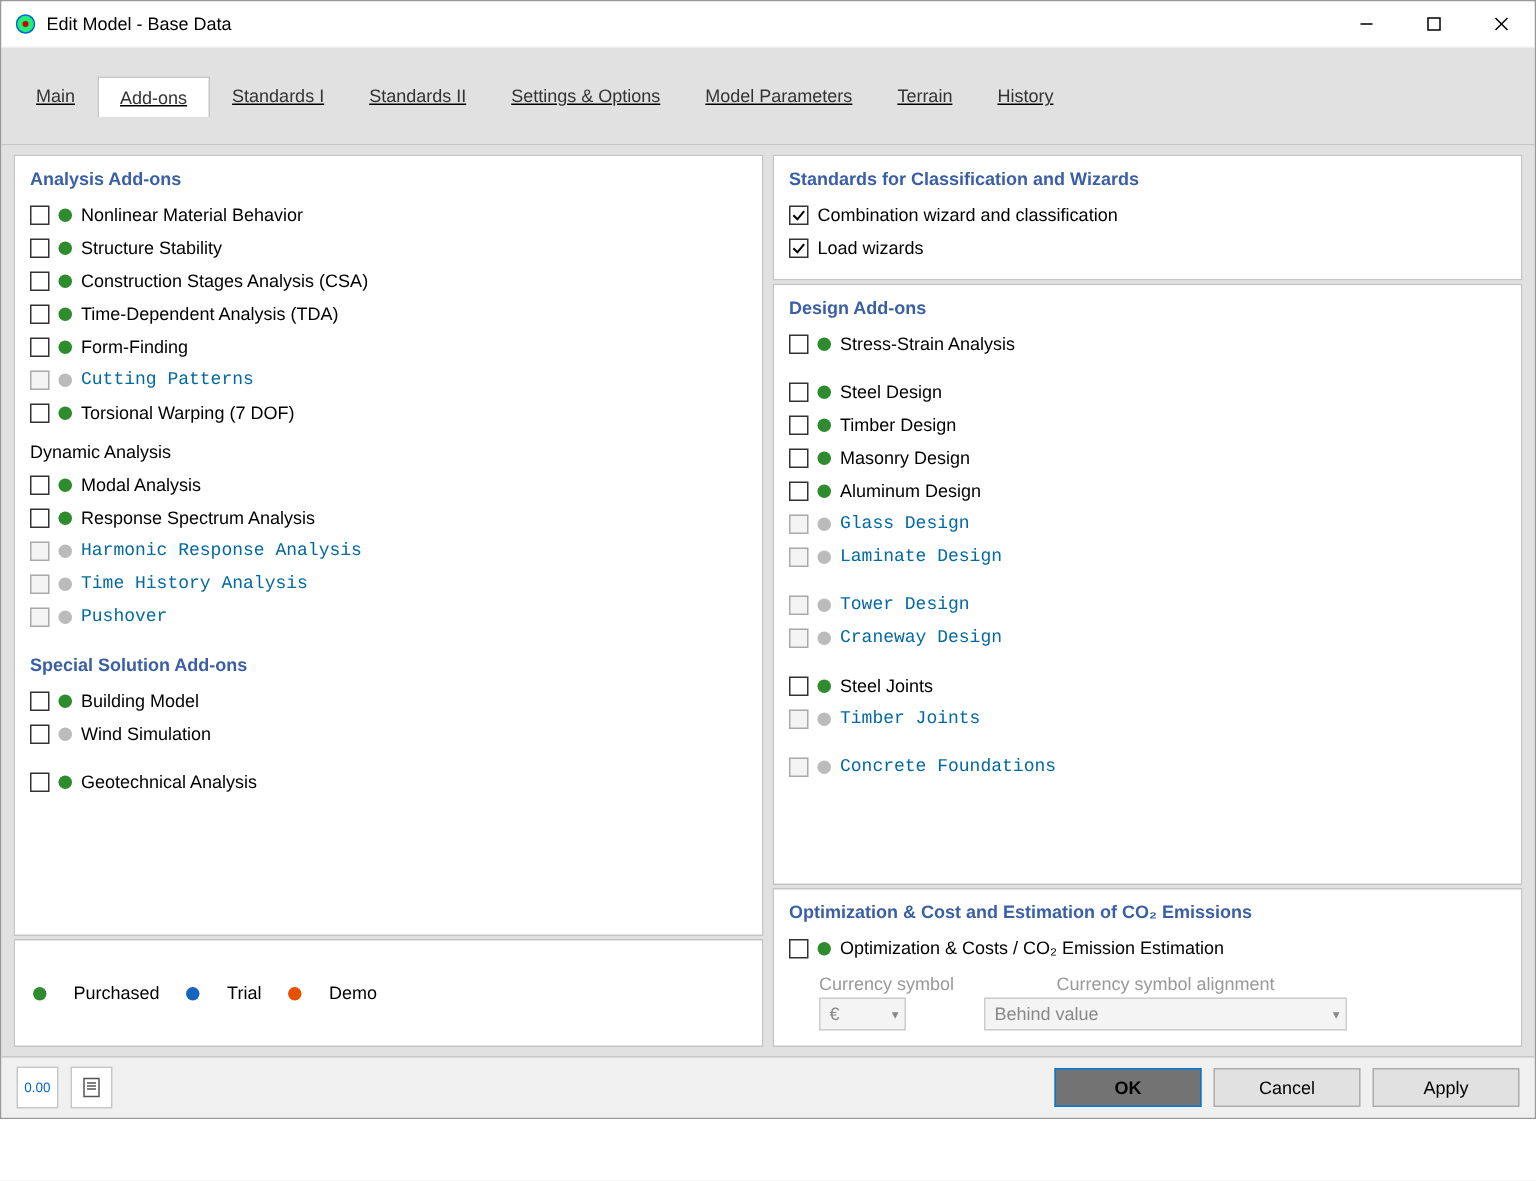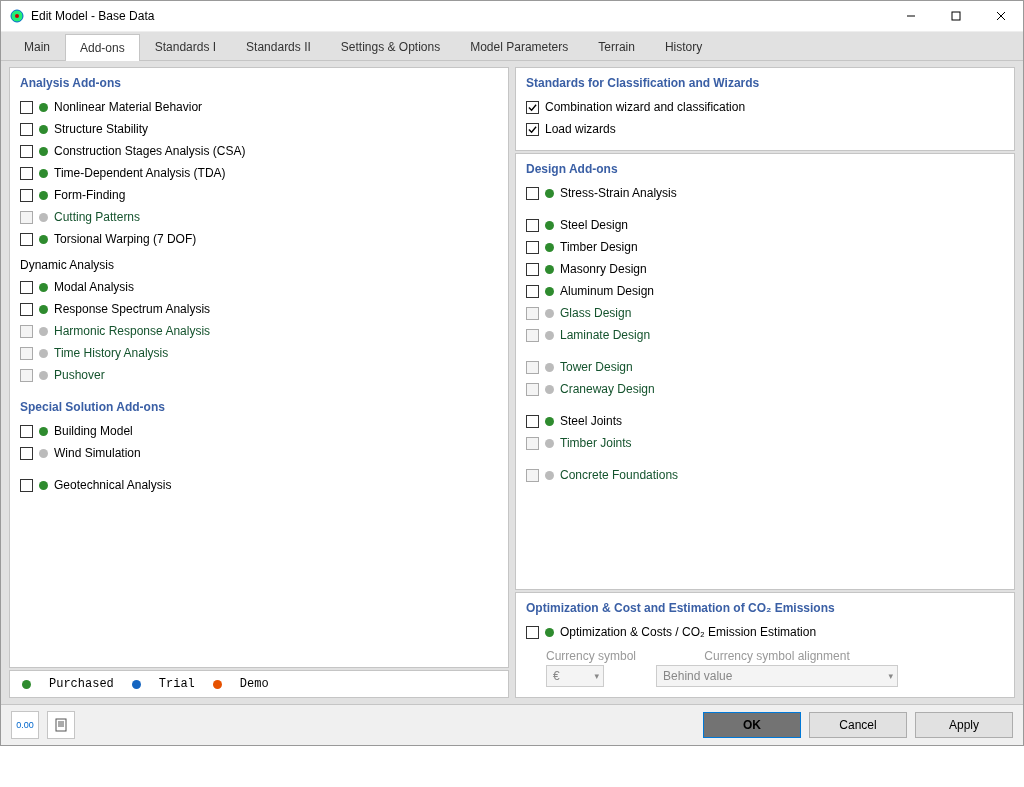--- a/index.html
+++ b/index.html
@@ -35,23 +35,24 @@
     display: flex; align-items: center; justify-content: center;
   }
   .titlebar .title { flex: 1; font-size: 12px; }
   .titlebtn { width: 45px; height: 30px; display:flex; align-items:center; justify-content:center; }
   .titlebtn svg { width: 10px; height: 10px; }
 
   .tabstrip {
     height: 28px;
     background: #e1e1e1;
     display: flex;
-    align-items: center;
-    padding: 0 8px;
+    align-items: flex-start;
+    padding: 18px 8px;
     border-bottom: 1px solid #c5c5c5;
+    text-decoration: underline;
   }
   .tab {
     padding: 6px 14px 6px 14px;
     font-size: 12px;
     color: #333;
     border: 1px solid transparent;
     border-bottom: none;
     cursor: default;
   }
   .tab.active {
@@ -112,23 +113,23 @@
     background:#fff;
   }
   .chk.dis { border-color: #aaa; background: #f4f4f4; }
   .chk svg { width: 9px; height: 9px; }
   .dot { width: 9px; height:9px; border-radius:50%; flex: 0 0 auto; }
   .dot.green { background:#2E8B2E; }
   .dot.blue { background:#1565C0; }
   .dot.orange { background:#E65100; }
   .dot.gray { background:#bbb; }
   .lbl { font-size: 12px; }
-  .lbl.dis { color: #14532d; }
-
-  .legend-panel { background:#fff; border:1px solid #c5c5c5; padding: 6px 12px; font-family: Liberation Mono, monospace; }
+  .lbl.dis { color: #0369a1; font-family: Liberation Mono, monospace; }
+
+  .legend-panel { background:#fff; border:1px solid #c5c5c5; padding: 28px 12px; }
   .legend { display:flex; gap: 18px; align-items:center; }
 
   .opt-grid { display:flex; gap: 20px; margin-top: 6px; margin-left: 20px; }
   .opt-col { display:flex; flex-direction:column; gap:2px;text-align:center; }
   .opt-label { color:#999; font-size:12px; }
   .combo {
     border: 1px solid #ccc;
     background: #f4f4f4;
     color: #888;
     height: 20px;

